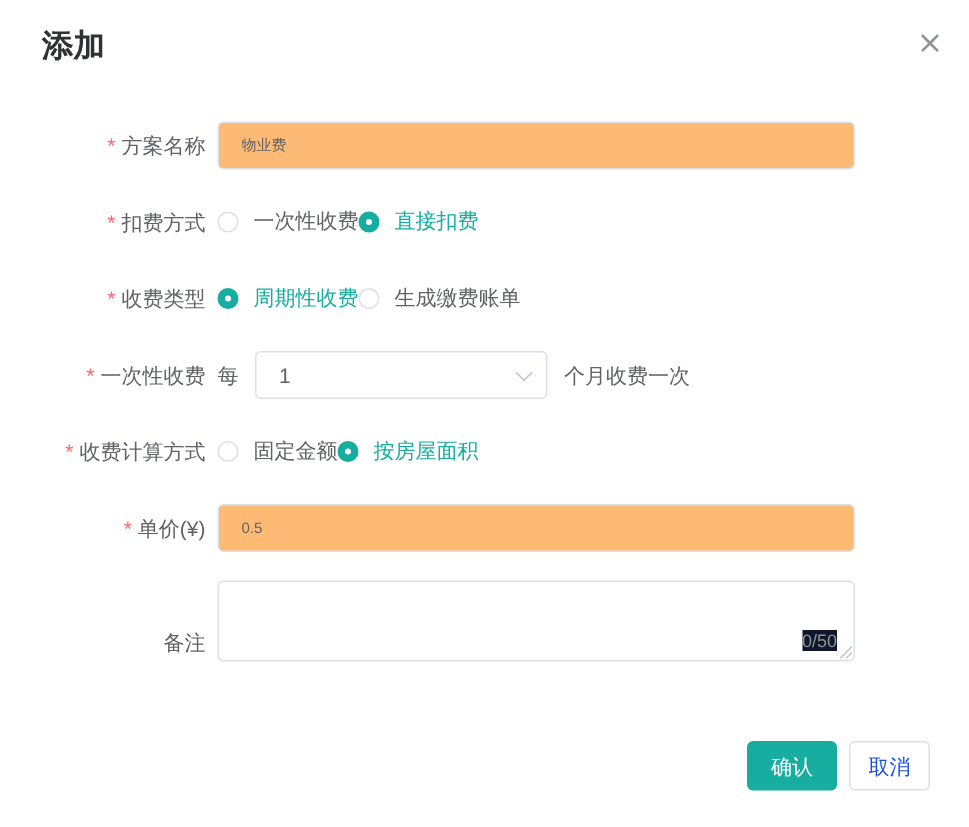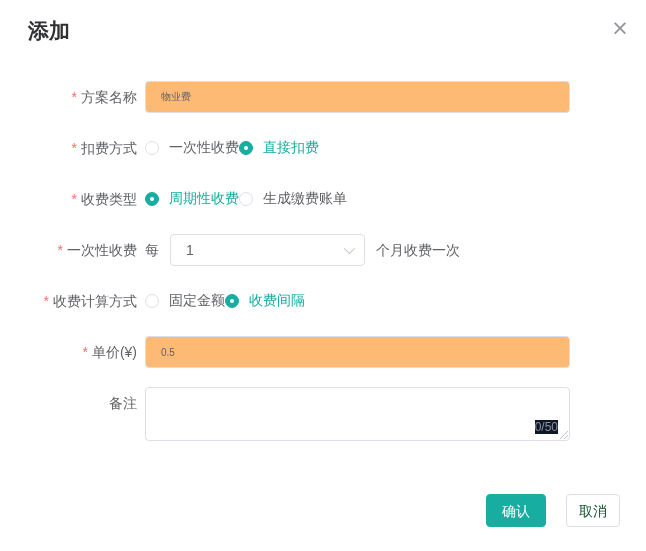--- a/index.html
+++ b/index.html
@@ -24,21 +24,21 @@
     border: none; background: transparent;
     color: #909399; font-size: 21px; line-height: 24px;
     cursor: pointer; font-family: "DejaVu Sans", sans-serif;
   }
   .form { margin-top: 39px; }
   .form-row {
     display: flex; align-items: center;
     margin-bottom: 19px;
     font-size: 14px; color: #606266;
   }
-  .form-row.top-align { align-items: flex-start; }
+  .form-row.top-align { align-items: flex-end; }
   .form-label {
     width: 145px; padding-right: 8px;
     text-align: right; color: #606266;
     line-height: 32px; white-space: nowrap;
     flex-shrink: 0;
   }
   .required-mark { color: #f56c6c; margin-right: 4px; font-size: 14px; }
   .text-input {
     width: 425px; height: 32px;
     border: 1px solid #dcdfe6; border-radius: 4px;
@@ -111,22 +111,22 @@
   .btn {
     height: 33px; border-radius: 4px;
     font-size: 14px; cursor: pointer; line-height: 1;
     font-family: "Liberation Sans", "DejaVu Sans", sans-serif;
   }
   .btn-confirm {
     background: #17ada0; border: 1px solid #17ada0; color: #fff;
     padding: 9px 15px;
   }
   .btn-cancel {
-    background: #fff; border: 1px solid #dcdfe6; color: #14532d;
-    padding: 9px 12px; margin-left: 20px;
+    background: #fff; border: 1px solid #dcdfe6; color: #1d4ed8;
+    padding: 9px 12px; margin-left: 8px;
   }
 </style>
 </head>
 <body>
 
 <div class="dialog">
 
   <div class="dialog-header">
     <span class="dialog-title">添加</span>
   </div>
@@ -184,21 +184,21 @@
     <div class="form-row">
       <div class="form-label">
         <span class="required-mark">*</span><span>收费计算方式</span>
       </div>
       <label class="radio">
         <span class="radio-circle"></span>
         <span class="radio-text">固定金额</span>
       </label>
       <label class="radio checked">
         <span class="radio-circle"></span>
-        <span class="radio-text">收费间隔</span>
+        <span class="radio-text">按房屋面积</span>
       </label>
     </div>
 
     <div class="form-row">
       <div class="form-label">
         <span class="required-mark">*</span><span>单价(¥)</span>
       </div>
       <input class="text-input" type="text" value="0.5" style="">
     </div>
 

